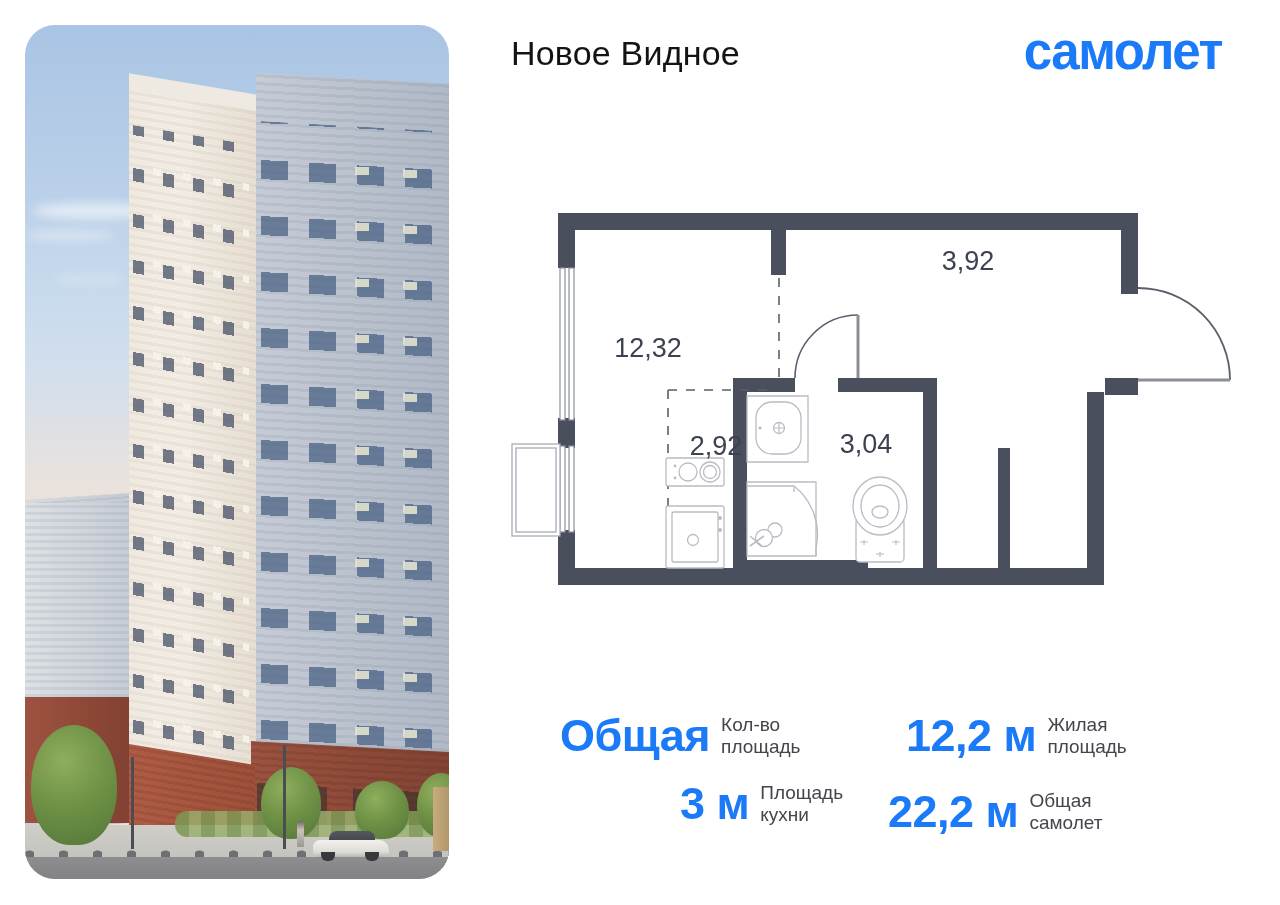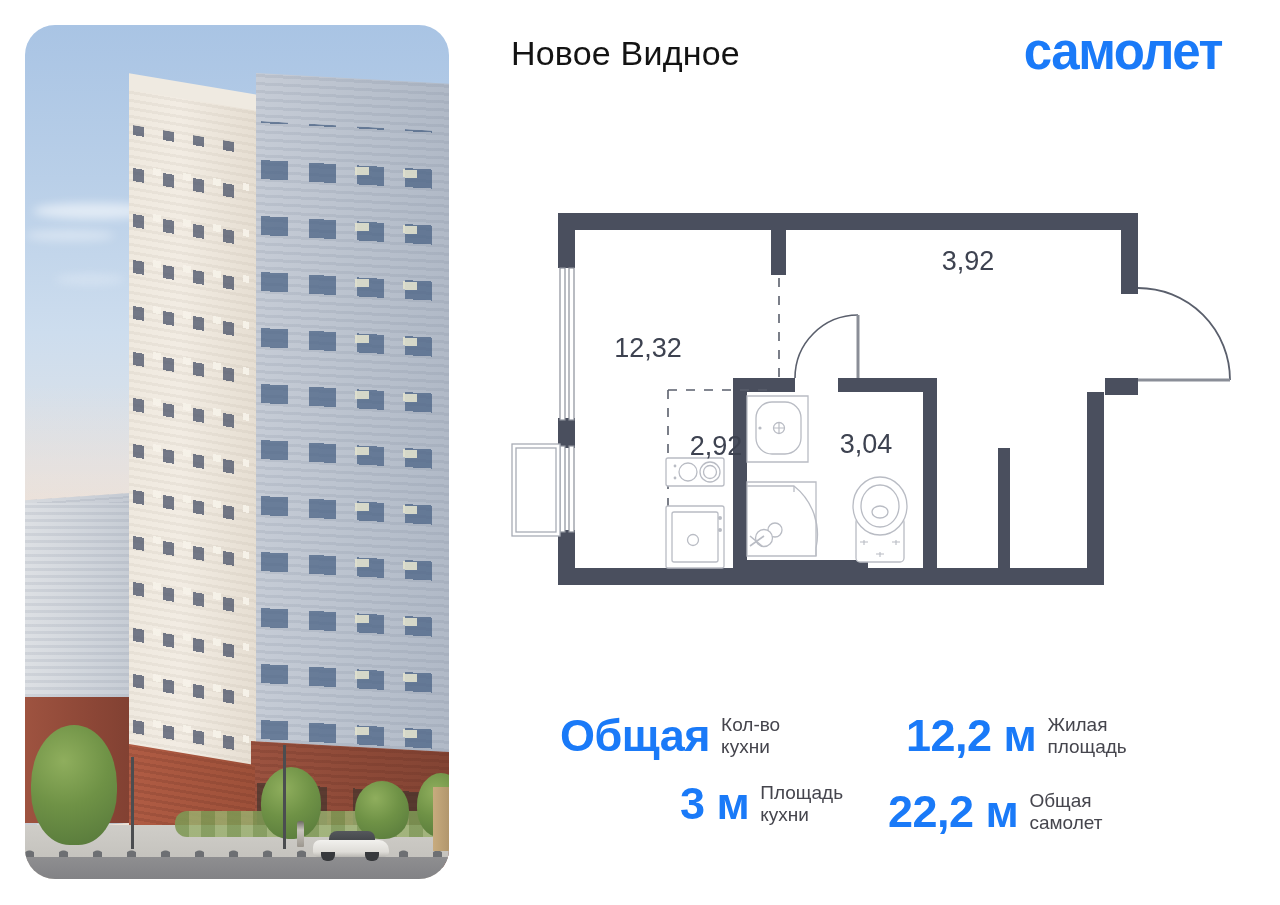--- a/index.html
+++ b/index.html
@@ -524,21 +524,21 @@
     <text x="368" y="253">3,04</text>
   </g>
 </svg>
 </div>
 
 <div class="stats">
 
   <div class="stat s1">
     <span class="value">Общая</span>
     <span class="label">Кол-во
-кухни</span>
+площадь</span>
   </div>
 
   <div class="stat s2">
     <span class="value">12,2 м</span>
     <span class="label">Жилая
 площадь</span>
   </div>
 
   <div class="stat s3">
     <span class="value">3 м</span>

